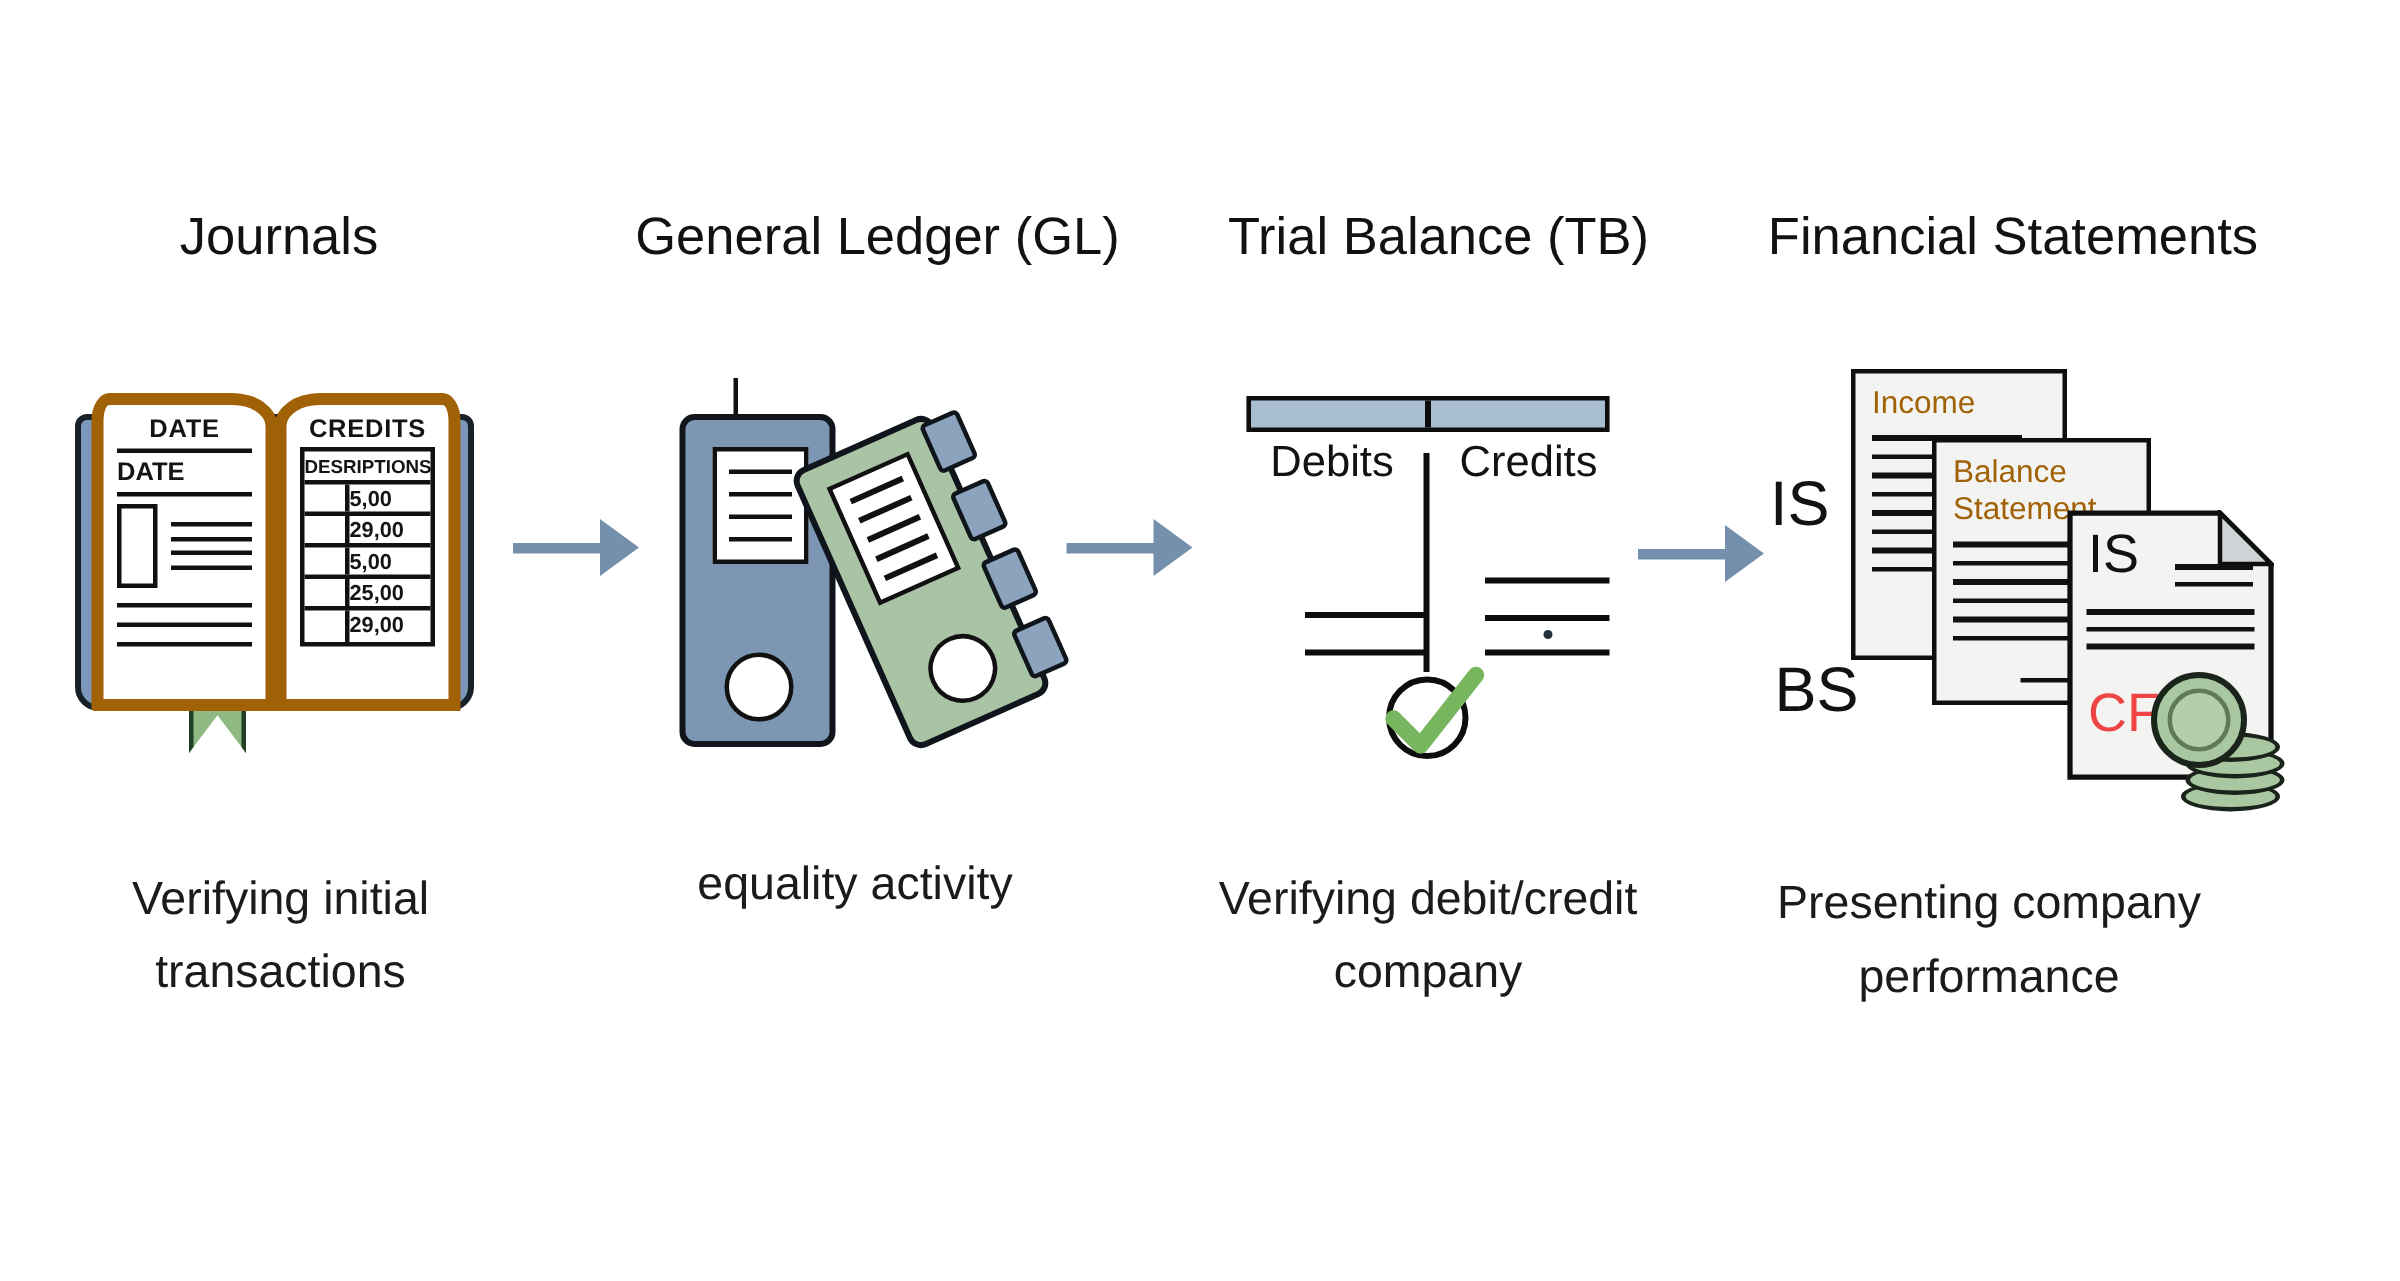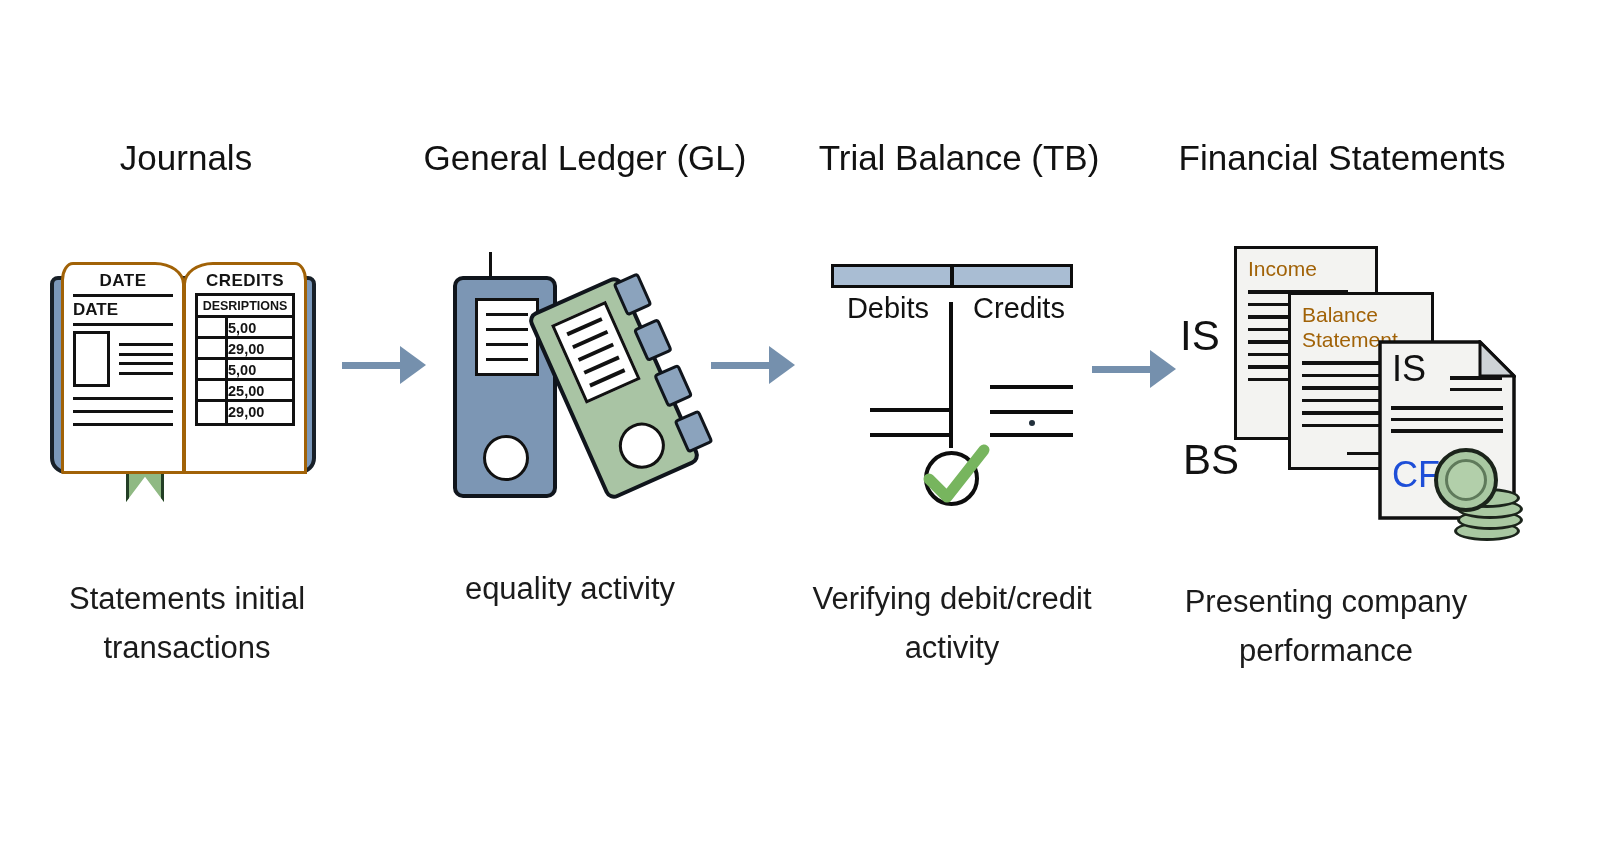--- a/index.html
+++ b/index.html
@@ -34,21 +34,21 @@
                  border-left:26px solid #7590ad; }
 
   
   .book { position:absolute; left:50px; top:262px; width:272px; height:252px; }
   .book-bookmark { position:absolute; left:76px; top:150px; width:38px; height:90px;
                    background:#8fb983; border:3px solid #233f25;
                    clip-path:polygon(0 0,100% 0,100% 100%,50% 72%,0 100%); z-index:1; }
   .book-cover { position:absolute; left:0; top:14px; width:266px; height:198px;
                 background:#7b98ba; border:4px solid #182028; border-radius:8px 8px 16px 16px; z-index:2; }
   .page { position:absolute; top:0; width:124px; height:212px; background:#ffffff;
-          border:3px solid #a16207; z-index:3; padding:6px 9px; }
+          border:8px solid #a16207; z-index:3; padding:6px 9px; }
   .page-left  { left:11px;  border-radius:12px 30px 0 2px / 18px 22px 0 2px; }
   .page-right { left:133px; border-radius:30px 12px 2px 0 / 22px 18px 0 2px; }
   .pg-title { text-align:center; font-size:17px; font-weight:bold; letter-spacing:.5px; }
   .rule { height:3px; background:#111; margin:3px 0; }
   .pg-sub { font-size:17px; font-weight:bold; }
   .row-flex { display:flex; gap:9px; margin-top:5px; }
   .sq { width:42px; height:56px; border:3px solid #111; }
   .mini-lines { display:flex; flex-direction:column; justify-content:space-evenly; flex:1; padding:5px 0; }
   .mini-lines i { display:block; height:3px; background:#111; width:54px; }
   .wide-lines { margin-top:8px; }
@@ -109,21 +109,21 @@
   .doc2 { left:138px; top:52px; width:146px; height:178px; z-index:2; }
   .doc-title { font-size:21px; font-weight:500; margin:7px 0 2px 11px; line-height:25px; color:#a16207; }
   .doc-lines { margin:5px 0 0 11px; }
   .doc-lines i { display:block; height:3.5px; background:#111; margin-top:9px; }
   .doc1 .doc-lines i { width:100px; }
   .doc2 .doc-lines i { width:112px; }
   .doc2 .short-line { position:absolute; right:10px; bottom:12px; width:74px; height:3.5px; background:#111; }
   .doc3 { position:absolute; left:228px; top:100px; width:138px; height:180px; z-index:3; }
   .doc3 svg { position:absolute; left:0; top:0; }
   .d3-is { position:absolute; left:14px; top:8px;   font-size:36px; font-weight:500; color:#111; }
-  .d3-cf { position:absolute; left:14px; top:114px; font-size:36px; font-weight:500; color:#1d4ed8; }
+  .d3-cf { position:absolute; left:14px; top:114px; font-size:36px; font-weight:500; color:#ef4444; }
   .d3-pair { position:absolute; left:72px; top:28px; width:52px; }
   .d3-full { position:absolute; left:13px; top:58px; width:112px; }
   .d3-pair i, .d3-full i { display:block; height:3.5px; background:#111; margin-top:8px; }
   .coins { position:absolute; left:282px; top:206px; width:130px; height:106px; z-index:4; }
   .coin-big { position:absolute; left:2px; top:2px; width:64px; height:64px;
               background:#a9c8a2; border:4px solid #1b241b; border-radius:50%; }
   .coin-inner { position:absolute; left:7px; top:7px; width:42px; height:42px;
                 border:3.5px solid #5f7a5b; border-radius:50%; background:#b2cfaa; }
   .coin-disc { position:absolute; width:66px; height:20px; background:#a9c8a2;
                border:3.5px solid #1b241b; border-radius:50%; }
@@ -308,28 +308,28 @@
       <div class="coin-disc cd3"></div>
       <div class="coin-disc cd2"></div>
       <div class="coin-disc cd1"></div>
       <div class="coin-big">
         <div class="coin-inner"></div>
       </div>
     </div>
   </div>
 
   <div class="col-caption c1">
-    <div>Statements initial</div>
+    <div>Verifying initial</div>
     <div>transactions</div>
   </div>
   <div class="col-caption c2">
     <div>equality activity</div>
   </div>
   <div class="col-caption c3">
     <div>Verifying debit/credit</div>
-    <div>activity</div>
+    <div>company</div>
   </div>
   <div class="col-caption c4">
     <div>Presenting company</div>
     <div>performance</div>
   </div>
 
 </div>
 
 </body></html>

